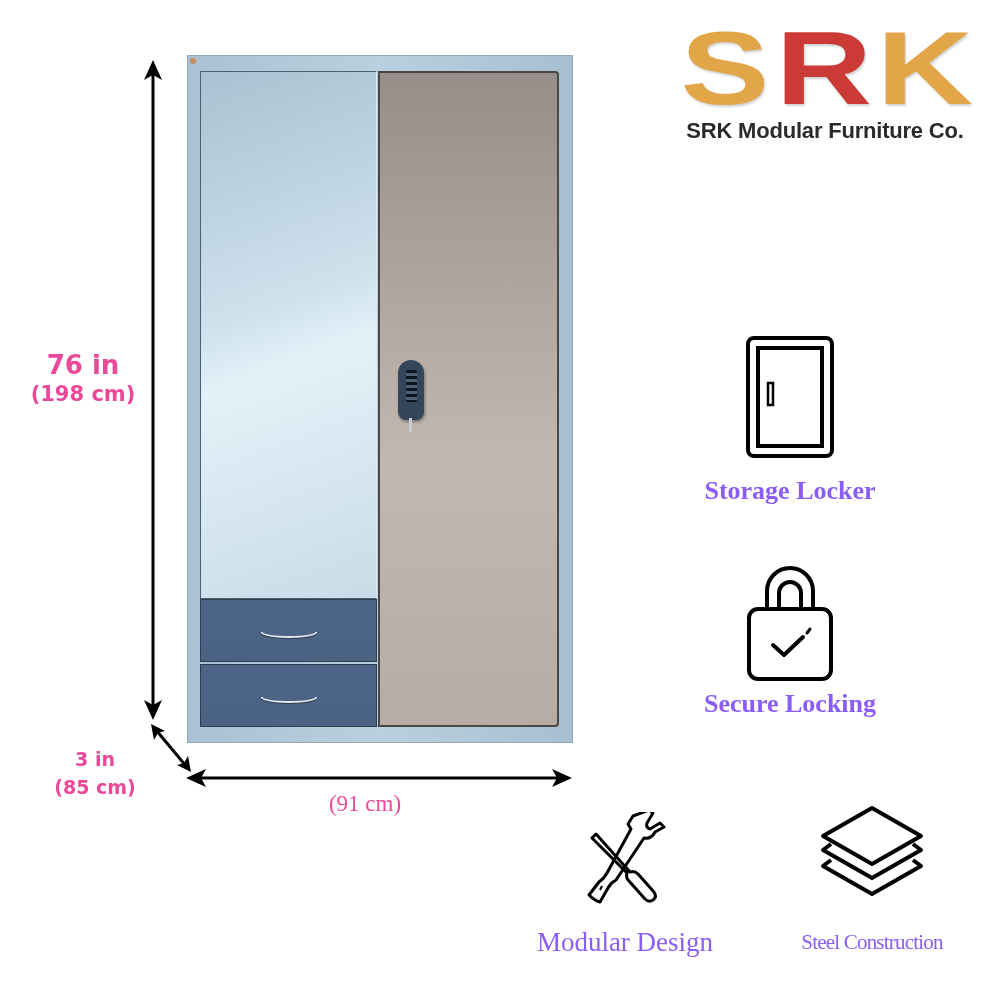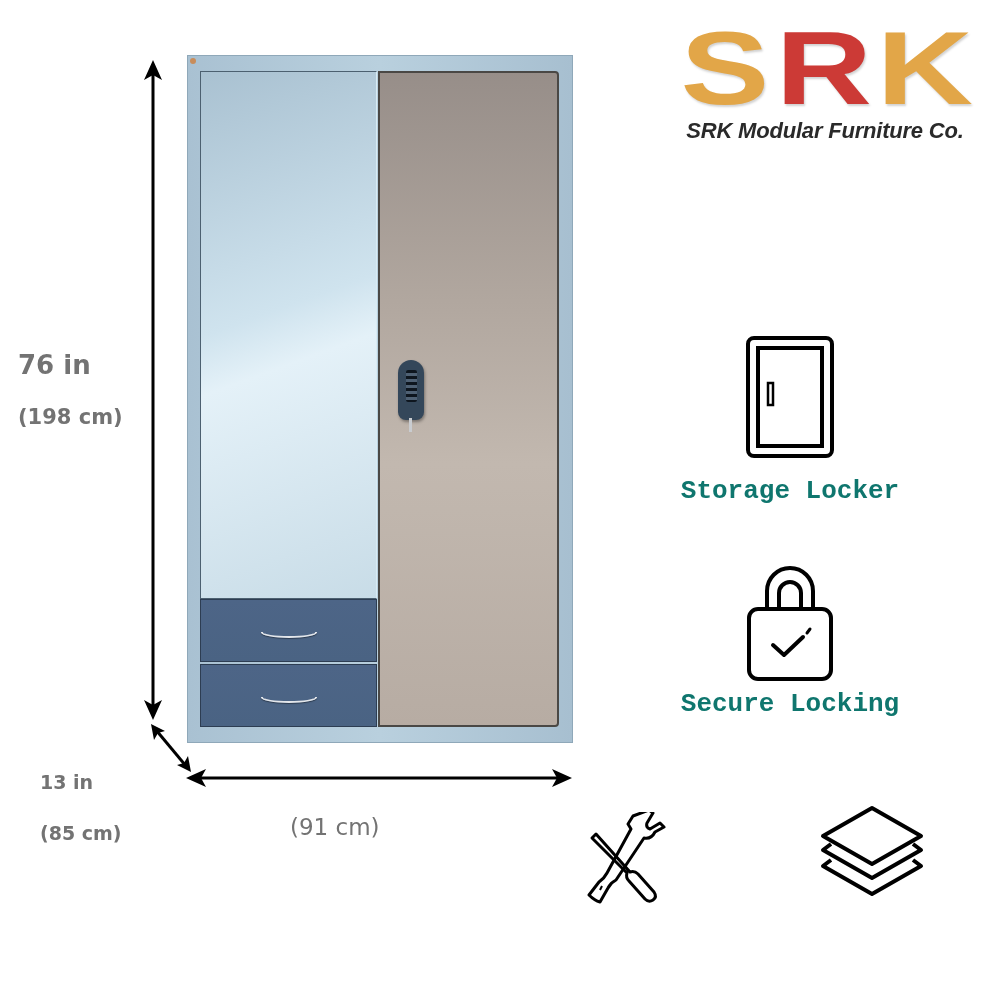--- a/index.html
+++ b/index.html
@@ -3,46 +3,46 @@
   <meta charset="utf-8">
   <style>
     * { box-sizing: border-box; margin: 0; padding: 0; }
     html, body { width: 1000px; height: 1000px; background: #ffffff; overflow: hidden; }
     body { position: relative; font-family: "DejaVu Sans", sans-serif; color: #111; }
 
     
     .logo { position: absolute; left: 670px; top: 22px; width: 310px; text-align: center; }
     .logo-mark { display: flex; justify-content: center; font-family: "Liberation Sans", sans-serif; font-weight: 700; font-size: 104px; line-height: 92px; letter-spacing: -2px; }
     .logo-mark span { display: inline-block; transform: scaleX(1.28); margin: 0 14px; text-shadow: 1px 2px 2px rgba(0,0,0,0.18); }
-    .logo-sub { font-family: "Liberation Sans", sans-serif; font-weight: 700; font-size: 22px; color: #2a2a2a; margin-top: 4px; letter-spacing: -0.2px; font-style: italic; }
+    .logo-sub { font-family: "Liberation Sans", sans-serif; font-weight: 700; font-size: 22px; color: #2a2a2a; margin-top: 4px; letter-spacing: -0.2px; }
 
     
     .cabinet { position: absolute; left: 187px; top: 55px; width: 386px; height: 688px; background: linear-gradient(90deg, #a9c1d2 0%, #b9d0de 50%, #a7bfd0 100%); border: 1px solid #8fa8b9; }
     .cabinet-dot { position: absolute; left: 2px; top: 2px; width: 6px; height: 6px; border-radius: 50%; background: #c88c5a; }
     .left-door { position: absolute; left: 12px; top: 15px; width: 177px; height: 528px; background: linear-gradient(160deg, #a9c1d1 0%, #cfe3ee 45%, #e4f1f8 55%, #c8dce7 100%); border: 1px solid #4c6070; border-right: 1px solid #d8ebf4; }
     .right-door { position: absolute; left: 190px; top: 15px; width: 181px; height: 656px; background: linear-gradient(180deg, #978e89 0%, #b1a79f 35%, #c2b8af 60%, #b7aca3 100%); border: 2px solid #4a4845; border-radius: 0 4px 4px 0; }
     .drawer { position: absolute; left: 12px; width: 177px; height: 63px; background: linear-gradient(180deg, #4d6587 0%, #4a6383 100%); border: 1px solid #2d3d52; }
     .drawer-1 { top: 543px; }
     .drawer-2 { top: 608px; }
     .handle { position: absolute; left: 60px; top: 32px; width: 56px; height: 6px; border-radius: 0 0 40px 40px / 0 0 8px 8px; border: 2px solid #e3e6ea; border-top: none; box-shadow: 0 1px 1px rgba(0,0,0,0.4); }
 
     .lock { position: absolute; left: 18px; top: 287px; width: 28px; height: 75px; }
     .lock-body { position: absolute; left: 0; top: 0; width: 26px; height: 60px; background: #34475a; border-radius: 13px 13px 8px 8px; box-shadow: 1px 2px 3px rgba(0,0,0,0.35); }
     .lock-slots { position: absolute; left: 8px; top: 10px; width: 11px; height: 32px; background: repeating-linear-gradient(180deg, #0e161f 0 3px, #4f6174 3px 6px); border-radius: 2px; }
     .lock-key { position: absolute; left: 11px; top: 58px; width: 3px; height: 14px; background: #c9ccd0; }
 
     
-    .dim-label { position: absolute; font-family: "DejaVu Sans", sans-serif; color: #737373; }
+    .dim-label { position: absolute; text-align: center; font-family: "DejaVu Sans", sans-serif; color: #ec4899; }
     .dim-label .big { font-weight: 700; font-size: 26px; line-height: 30px; }
-    .dim-label .small { font-weight: 700; font-size: 21px; line-height: 28px; margin-top: 23px; }
-    .dim-w .small { font-weight: 400; font-size: 23px; }
+    .dim-label .small { font-weight: 700; font-size: 21px; line-height: 28px; }
+    .dim-w .small { font-weight: 400; font-size: 23px; font-family: Liberation Serif, serif; }
 
     
     .feature { position: absolute; text-align: center; }
-    .feature-label { font-family: Liberation Mono, monospace; font-weight: 700; font-size: 26px; color: #0f766e; white-space: nowrap; }
+    .feature-label { font-family: Liberation Serif, serif; font-weight: 700; font-size: 26px; color: #8b5cf6; white-space: nowrap; }
     .feature-label.regular { font-weight: 400; }
     .feature-label.cond { font-weight: 400; font-size: 21px; letter-spacing: -0.8px; }
     .icon svg { display: block; margin: 0 auto; }
   </style>
 </head>
 <body>
 
 <div class="logo">
   <div class="logo-mark">
     <span style="color:#e2a648">S</span>
@@ -87,21 +87,21 @@
   <polygon points="0,12 20,3 15,12 20,21" fill="#000"></polygon>
   <polygon points="386,12 366,3 371,12 366,21" fill="#000"></polygon>
 </svg>
 
 <div class="dim-label" style="left:18px;top:350px;width:130px;">
   <div class="big">76 in</div>
   <div class="small">(198 cm)</div>
 </div>
 
 <div class="dim-label" style="left:40px;top:745px;width:110px;">
-  <div class="small" style="font-size:19px;">13 in</div>
+  <div class="small" style="font-size:19px;">3 in</div>
   <div class="small" style="font-size:19px;">(85 cm)</div>
 </div>
 
 <div class="dim-label dim-w" style="left:290px;top:790px;width:150px;">
   <div class="small">(91 cm)</div>
 </div>
 
 <div class="feature" style="left:650px;top:335px;width:280px;">
   <div class="icon">
     <svg width="90" height="124" viewBox="0 0 90 124">
@@ -129,23 +129,25 @@
 <div class="feature" style="left:500px;top:812px;width:250px;">
   <div class="icon">
     <svg width="90" height="95" viewBox="0 0 90 95">
 
       <path d="M53 4 l-5 8 3 5 -24 44 c-2 4 -4 6 -8 9 l-10 13 c3 3 7 6 11 7 l8 -14 c2 -4 4 -6 8 -8 l28 -42 c5 1 9 -2 11 -6 l9 -5 -4 -4 -10 6 c-3 -1 -4 -3 -3 -6 l6 -10 -4 -3 z" fill="none" stroke="#000" stroke-width="3" stroke-linejoin="round"></path>
 
       <path d="M12 26 l4 -4 34 38 c3 -1 6 0 8 2 l16 18 c2 3 2 6 -1 8 c-3 2 -6 1 -8 -1 l-16 -18 c-2 -2 -3 -5 -2 -8 z" fill="none" stroke="#000" stroke-width="3" stroke-linejoin="round"></path>
       <line x1="20" y1="78" x2="22" y2="74" stroke="#000" stroke-width="2"></line>
     </svg>
   </div>
+  <div class="feature-label regular" style="margin-top:20px;font-size:27px;">Modular Design</div>
 </div>
 
 <div class="feature" style="left:752px;top:804px;width:240px;">
   <div class="icon">
     <svg width="110" height="104" viewBox="0 0 110 104">
       <path d="M55 4 L104 32 L55 60 L6 32 Z" fill="none" stroke="#000" stroke-width="4" stroke-linejoin="round"></path>
       <path d="M14 40 L6 46 L55 74 L104 46 L96 40" fill="none" stroke="#000" stroke-width="4" stroke-linejoin="round"></path>
       <path d="M14 56 L6 62 L55 90 L104 62 L96 56" fill="none" stroke="#000" stroke-width="4" stroke-linejoin="round"></path>
     </svg>
   </div>
+  <div class="feature-label cond" style="margin-top:22px;">Steel Construction</div>
 </div>
 
 </body></html>

